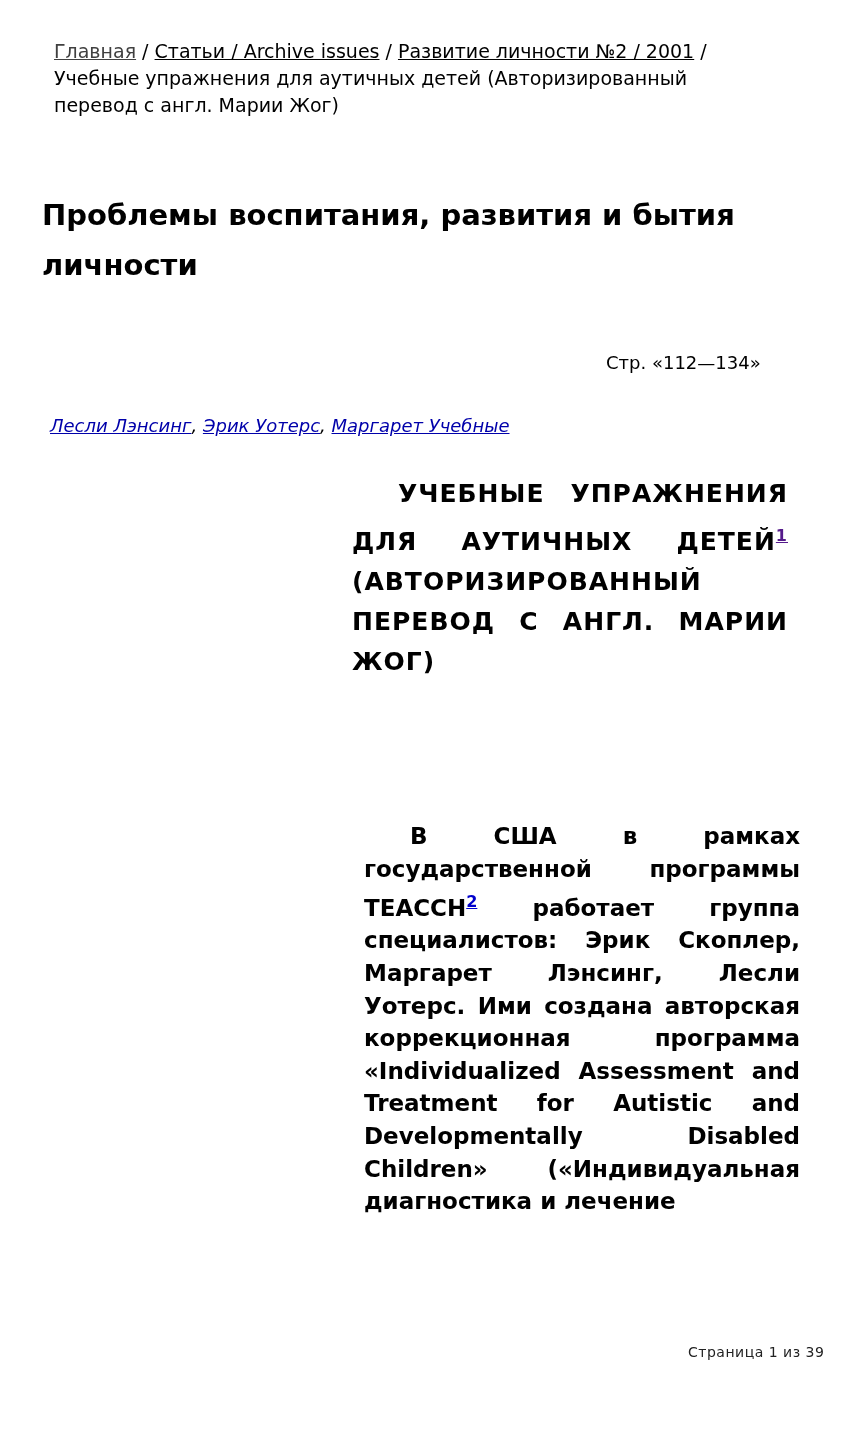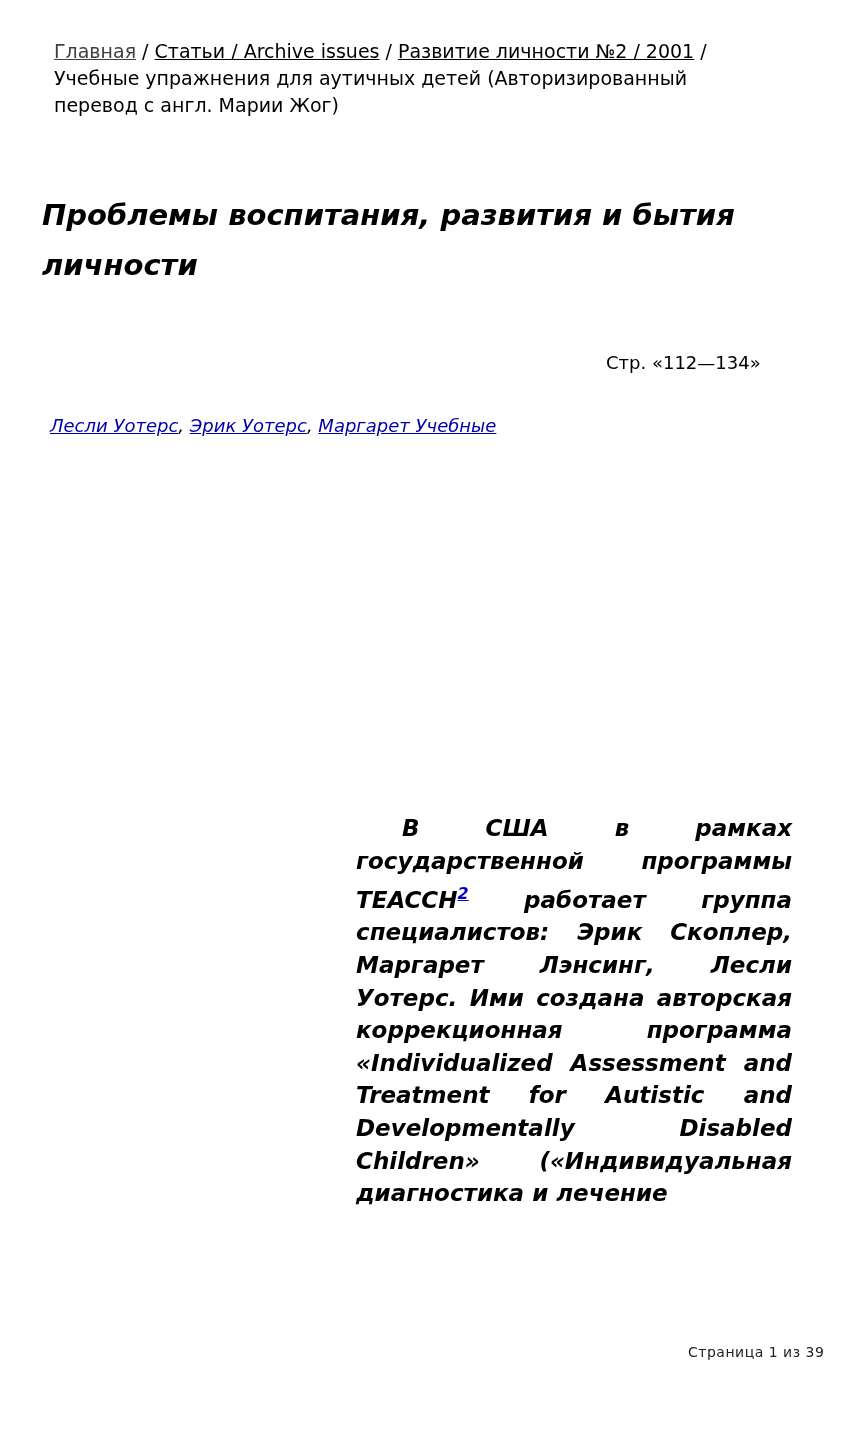--- a/index.html
+++ b/index.html
@@ -11,21 +11,21 @@
       font-family: "DejaVu Sans", sans-serif; font-size: 19px; line-height: 27px;
       color: #000;
     }
     .breadcrumb a { text-decoration: underline; }
     .link-visited { color: #404040; }
     .link { color: #000000; }
     .sep { color: #000; }
 
     .section-title {
       position: absolute; left: 42px; top: 190px; width: 760px;
-      font-family: "DejaVu Sans", sans-serif; font-size: 29px; font-weight: bold; font-style: italic;
+      font-family: "DejaVu Sans", sans-serif; font-size: 29px; font-weight: bold; 
       line-height: 50px; color: #000;
     }
 
     .pages-ref {
       position: absolute; left: 606px; top: 352px;
       font-family: "DejaVu Sans", sans-serif; font-size: 18px; color: #000;
     }
 
     .authors {
       position: absolute; left: 50px; top: 415px;
@@ -65,23 +65,26 @@
   <nav class="breadcrumb">
     <a href="#" class="link-visited">Главная</a><span class="sep"> / </span><a href="#" class="link">Статьи / Archive issues</a><span class="sep"> / </span><a href="#" class="link">Развитие личности №2 / 2001</a><span class="sep"> / </span>
     <span>Учебные упражнения для аутичных детей (Авторизированный перевод с англ. Марии Жог)</span>
   </nav>
 
   <h2 class="section-title" style="margin:0;">Проблемы воспитания, развития и бытия личности</h2>
 
   <div class="pages-ref">Стр. «112—134»</div>
 
   <div class="authors">
-    <a href="#">Лесли Уотерс</a><span>, </span><a href="#">Эрик Уотерс</a><span>, </span><a href="#">Маргарет Учебные</a>
+    <a href="#">Лесли Лэнсинг</a><span>, </span><a href="#">Эрик Уотерс</a><span>, </span><a href="#">Маргарет Учебные</a>
   </div>
 
+  <h1 class="article-title" style="margin:0;">
+    <span class="indent"></span><span>УЧЕБНЫЕ УПРАЖНЕНИЯ ДЛЯ АУТИЧНЫХ ДЕТЕЙ</span><sup><a href="#" class="fn1">1</a></sup><span> (АВТОРИЗИРОВАННЫЙ ПЕРЕВОД С АНГЛ. МАРИИ ЖОГ)</span>
+  </h1>
 
-  <p class="body-text" style="margin:4px;font-style:italic;">
+  <p class="body-text" style="margin:12px;">
     <span class="indent"></span><span>В США в рамках государственной программы TEACCH</span><sup><a href="#" class="fn2">2</a></sup><span> работает группа специалистов: Эрик Скоплер, Маргарет Лэнсинг, Лесли Уотерс. Ими создана авторская коррекционная программа «Individualized Assessment and Treatment for Autistic and Developmentally Disabled Children» («Индивидуальная диагностика и лечение</span>
   </p>
 
   <div class="footer">Страница 1 из 39</div>
 
 </div>
 
 </body></html>

